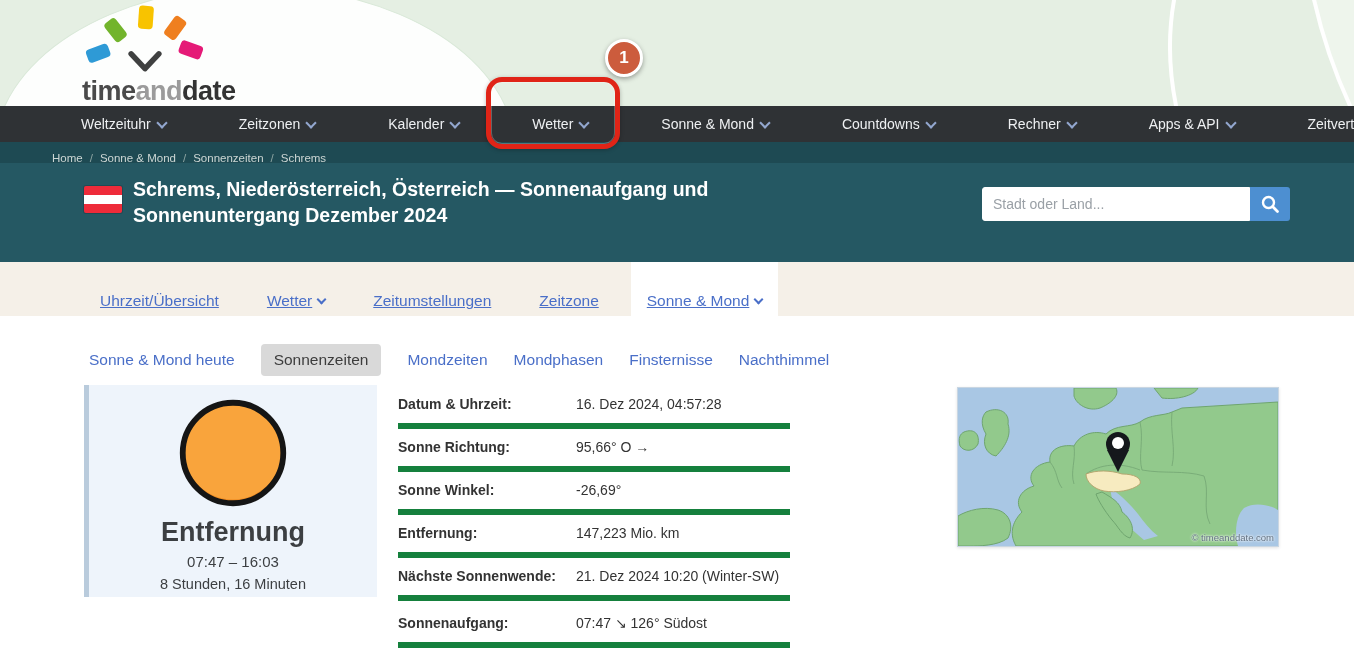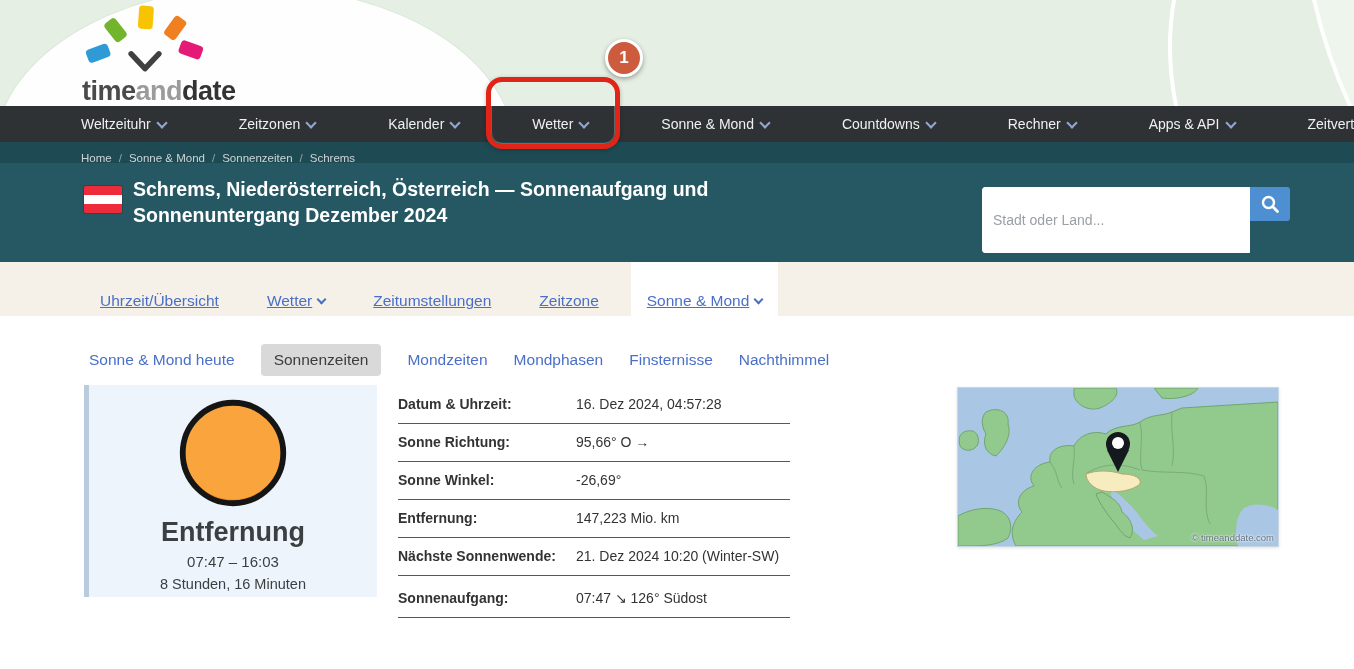--- a/index.html
+++ b/index.html
@@ -24,33 +24,33 @@
   .mainnav{position:absolute;left:0;top:106px;width:1354px;height:36px;background:#2f3235;
            display:flex;align-items:center;padding-left:81px;box-sizing:border-box;gap:39px;}
   .nav-item{color:#eef0f2;font-size:14px;margin-right:34px;display:flex;align-items:center;cursor:pointer;white-space:nowrap;}
   .chev{display:inline-block;width:6px;height:6px;border-right:2px solid #93a7cf;border-bottom:2px solid #93a7cf;
         transform:rotate(45deg);margin-left:7px;margin-top:-3px;}
   .nav-right{margin-left:auto;display:flex;align-items:center;gap:14px;padding-right:82px;}
   .usergroup{display:flex;align-items:center;cursor:pointer;}
 
   
   .breadcrumbbar{position:absolute;left:0;top:142px;width:1354px;height:32px;background:#1e4a53;
-                 display:flex;align-items:center;padding-left:81px;box-sizing:border-box;font-size:11.5px;}
+                 display:flex;align-items:center;padding-left:52px;box-sizing:border-box;font-size:11.5px;}
   .crumb{color:#ccd6d4;margin-right:7px;cursor:pointer;}
   .crumb-sep{color:#8fa6a4;margin-right:7px;}
 
   
   .pageheader{position:absolute;left:0;top:163px;width:1354px;height:99px;background:#255863;}
   .flag{position:absolute;left:84px;top:23px;width:38px;height:27px;border-radius:2px;overflow:hidden;
         box-shadow:0 0 0 1px rgba(0,0,0,.15);}
   .flag .r{height:9px;background:#ee2b3a;}
   .flag .w{height:9px;background:#fff;}
   .page-title{position:absolute;left:133px;top:14px;width:650px;color:#fff;font-size:19.5px;font-weight:700;line-height:1.33;}
   .searchwrap{position:absolute;left:982px;top:24px;display:flex;}
-  .searchwrap input{width:246px;height:32px;border:1px solid #fff;border-radius:3px 0 0 3px;padding:16px 10px;
+  .searchwrap input{width:246px;height:32px;border:1px solid #fff;border-radius:3px 0 0 3px;padding:0 10px;
                     font-size:14px;color:#444;outline:none;font-family:inherit;}
   .searchwrap input::placeholder{color:#9aa0a6;}
   .searchbtn{width:40px;height:34px;background:#4d8fd1;border:none;border-radius:0 3px 3px 0;cursor:pointer;
              display:flex;align-items:center;justify-content:center;}
 
   
   .tabrow{position:absolute;left:0;top:262px;width:1354px;height:54px;background:#f5f0e8;display:flex;padding-left:84px;box-sizing:border-box;}
   .tab{height:54px;display:flex;align-items:center;padding:12px 16px;margin-right:16px;color:#4a6fc8;font-size:15.5px;cursor:pointer;white-space:nowrap;text-decoration:underline;}
   .tab .chev{border-color:#4a6fc8;width:5px;height:5px;margin-left:6px;}
   .tab.active{background:#fff;}
@@ -63,21 +63,21 @@
   
   .daycard{position:absolute;left:84px;top:385px;width:288px;height:212px;background:#eef4fb;
            border-left:5px solid #b9cbdc;text-align:center;}
   .sunwrap{margin-top:10px;}
   .day-title{font-size:27px;font-weight:700;color:#3c3f42;margin-top:2px;}
   .day-range{font-size:15px;color:#3c3f42;margin-top:5px;}
   .day-duration{font-size:14.5px;color:#3c3f42;margin-top:6px;}
 
   
   .suntable{position:absolute;left:398px;top:386px;width:392px;}
-  .trow{display:flex;align-items:baseline;padding:10px 0 11px;border-bottom:1px solid #15803d;}
+  .trow{display:flex;align-items:baseline;padding:10px 0 11px;border-bottom:6px solid #15803d;}
   .trow:last-child{padding-top:14px;}
   .tlabel{flex:0 0 178px;font-size:14px;font-weight:700;color:#333;}
   .tvalue{font-size:14px;color:#333;font-family:"Liberation Sans","DejaVu Sans",sans-serif;}
 
   
   .mapbox{position:absolute;left:957px;top:387px;width:320px;height:158px;border:1px solid #c9d6e2;
           box-shadow:0 1px 3px rgba(0,0,0,.12);box-sizing:content-box;cursor:pointer;}
   .map-copy{position:absolute;right:4px;bottom:3px;font-size:9.5px;color:#5f6f80;
             text-shadow:0 0 3px #fff,0 0 2px #fff;}
 

